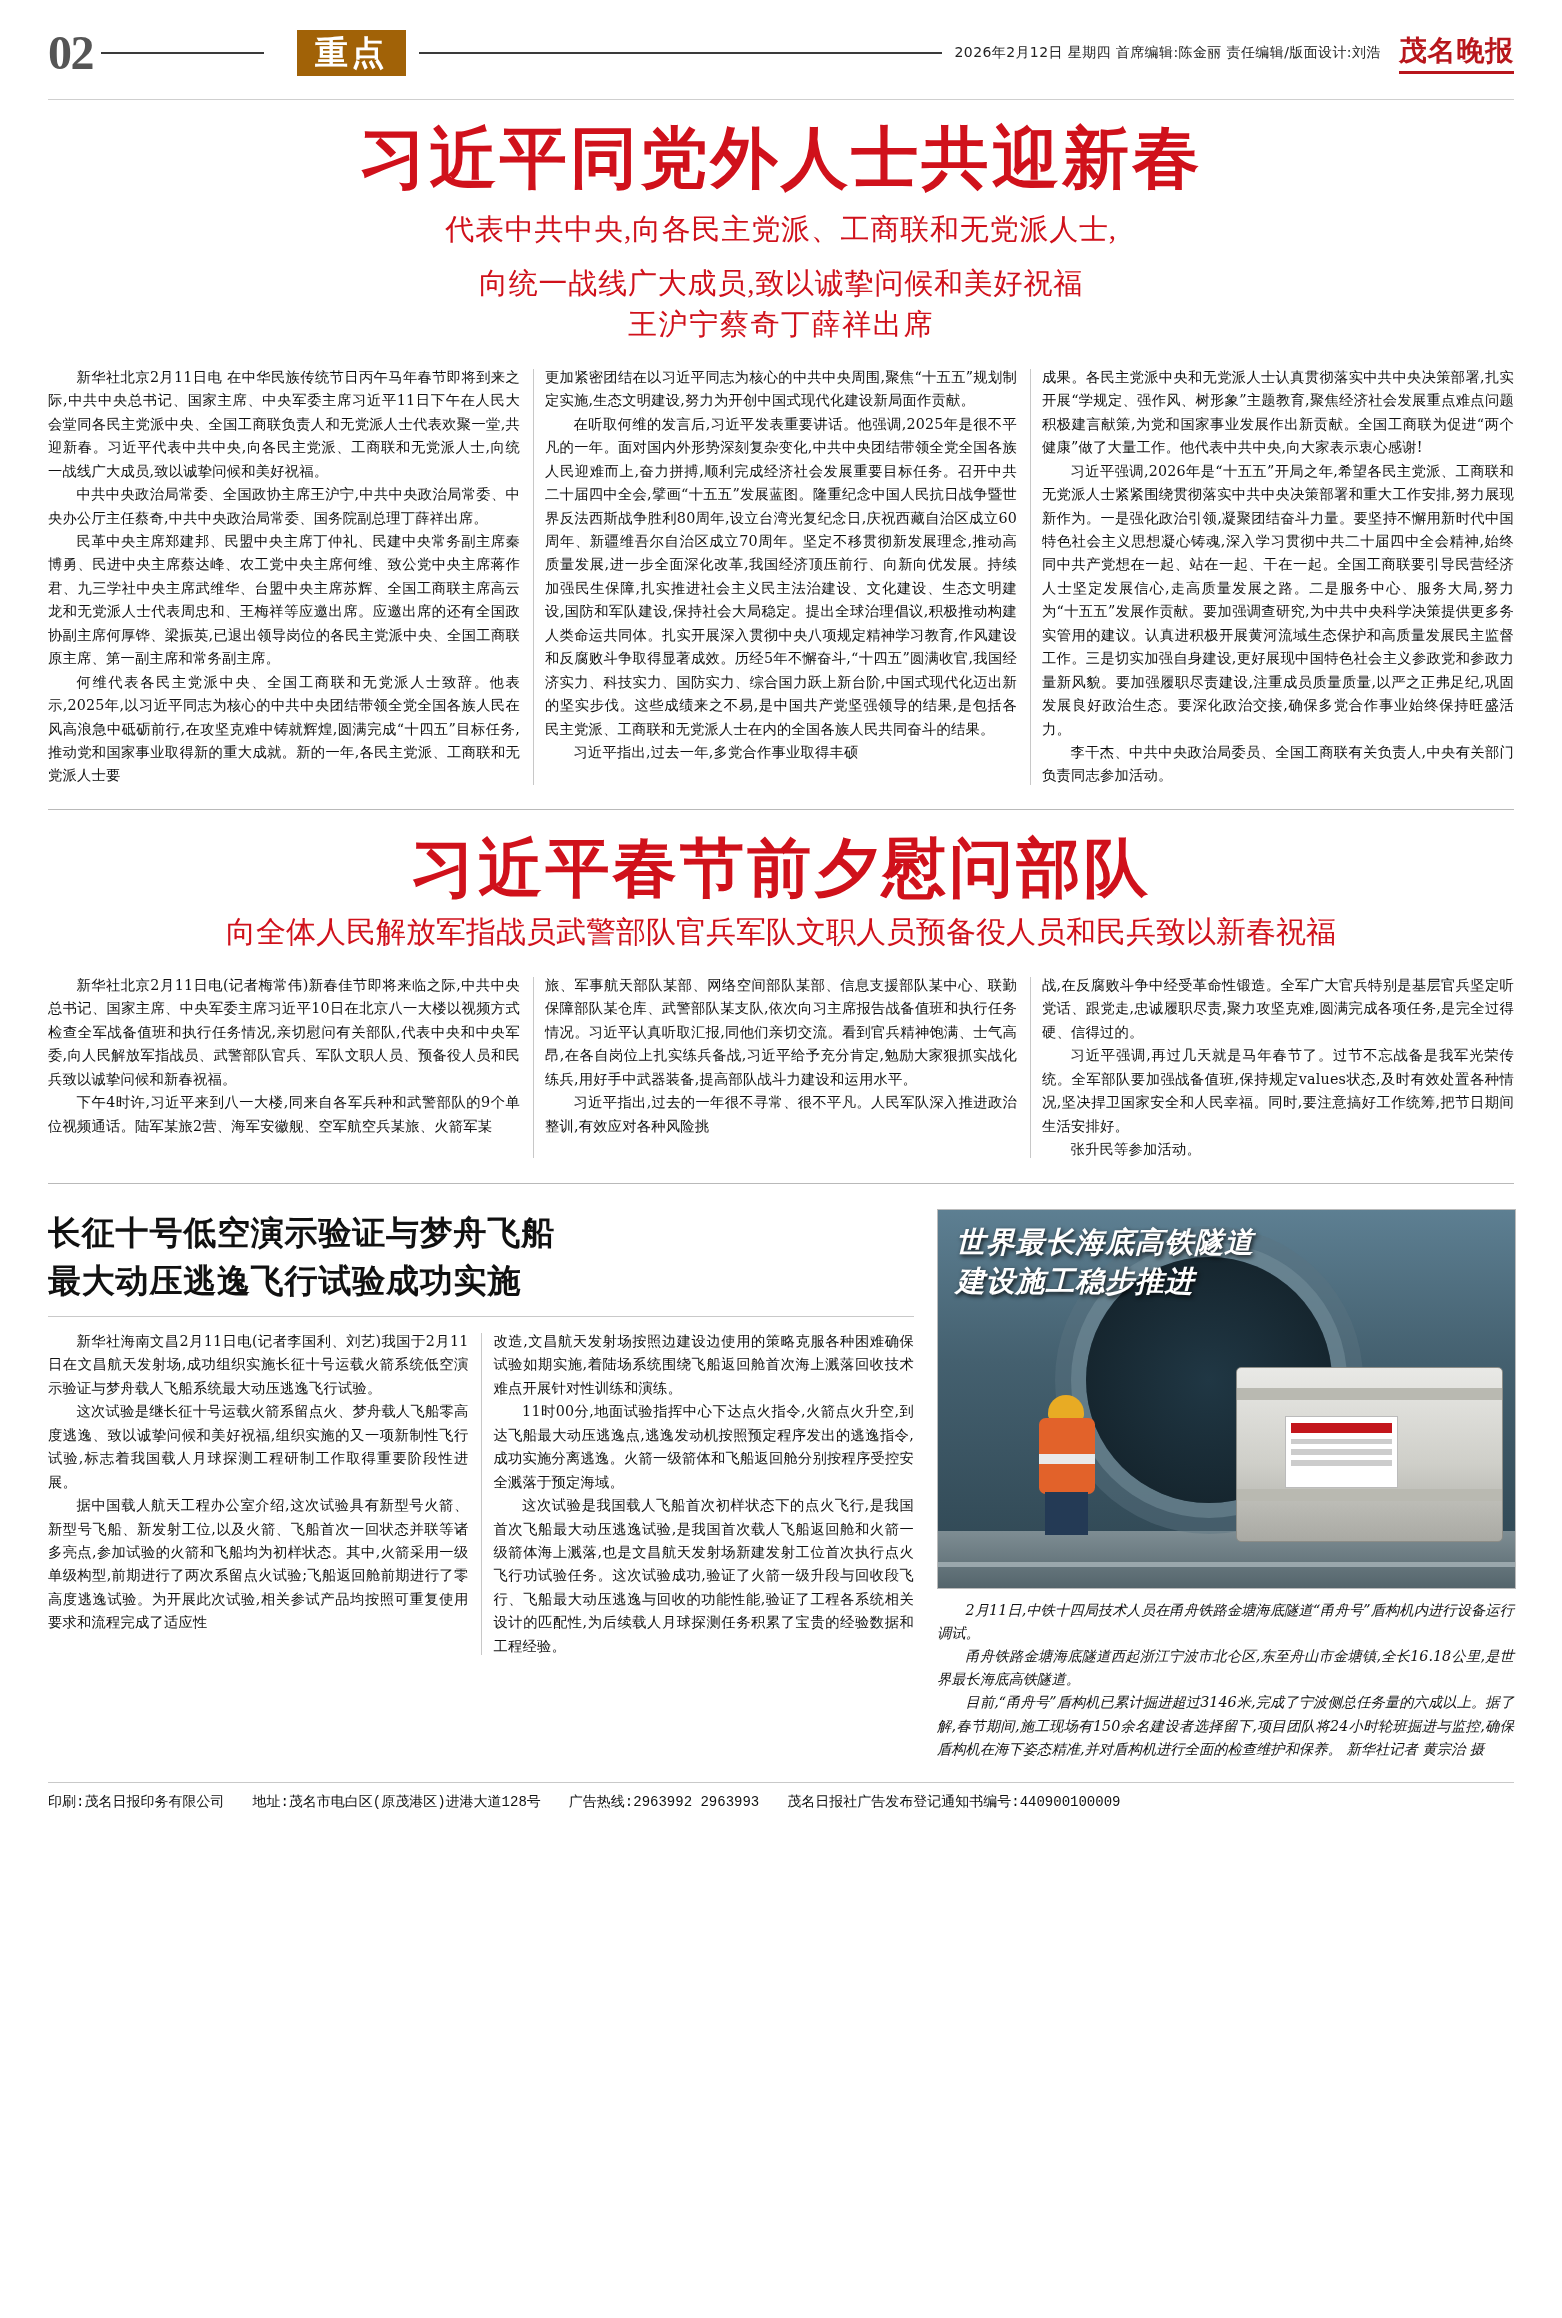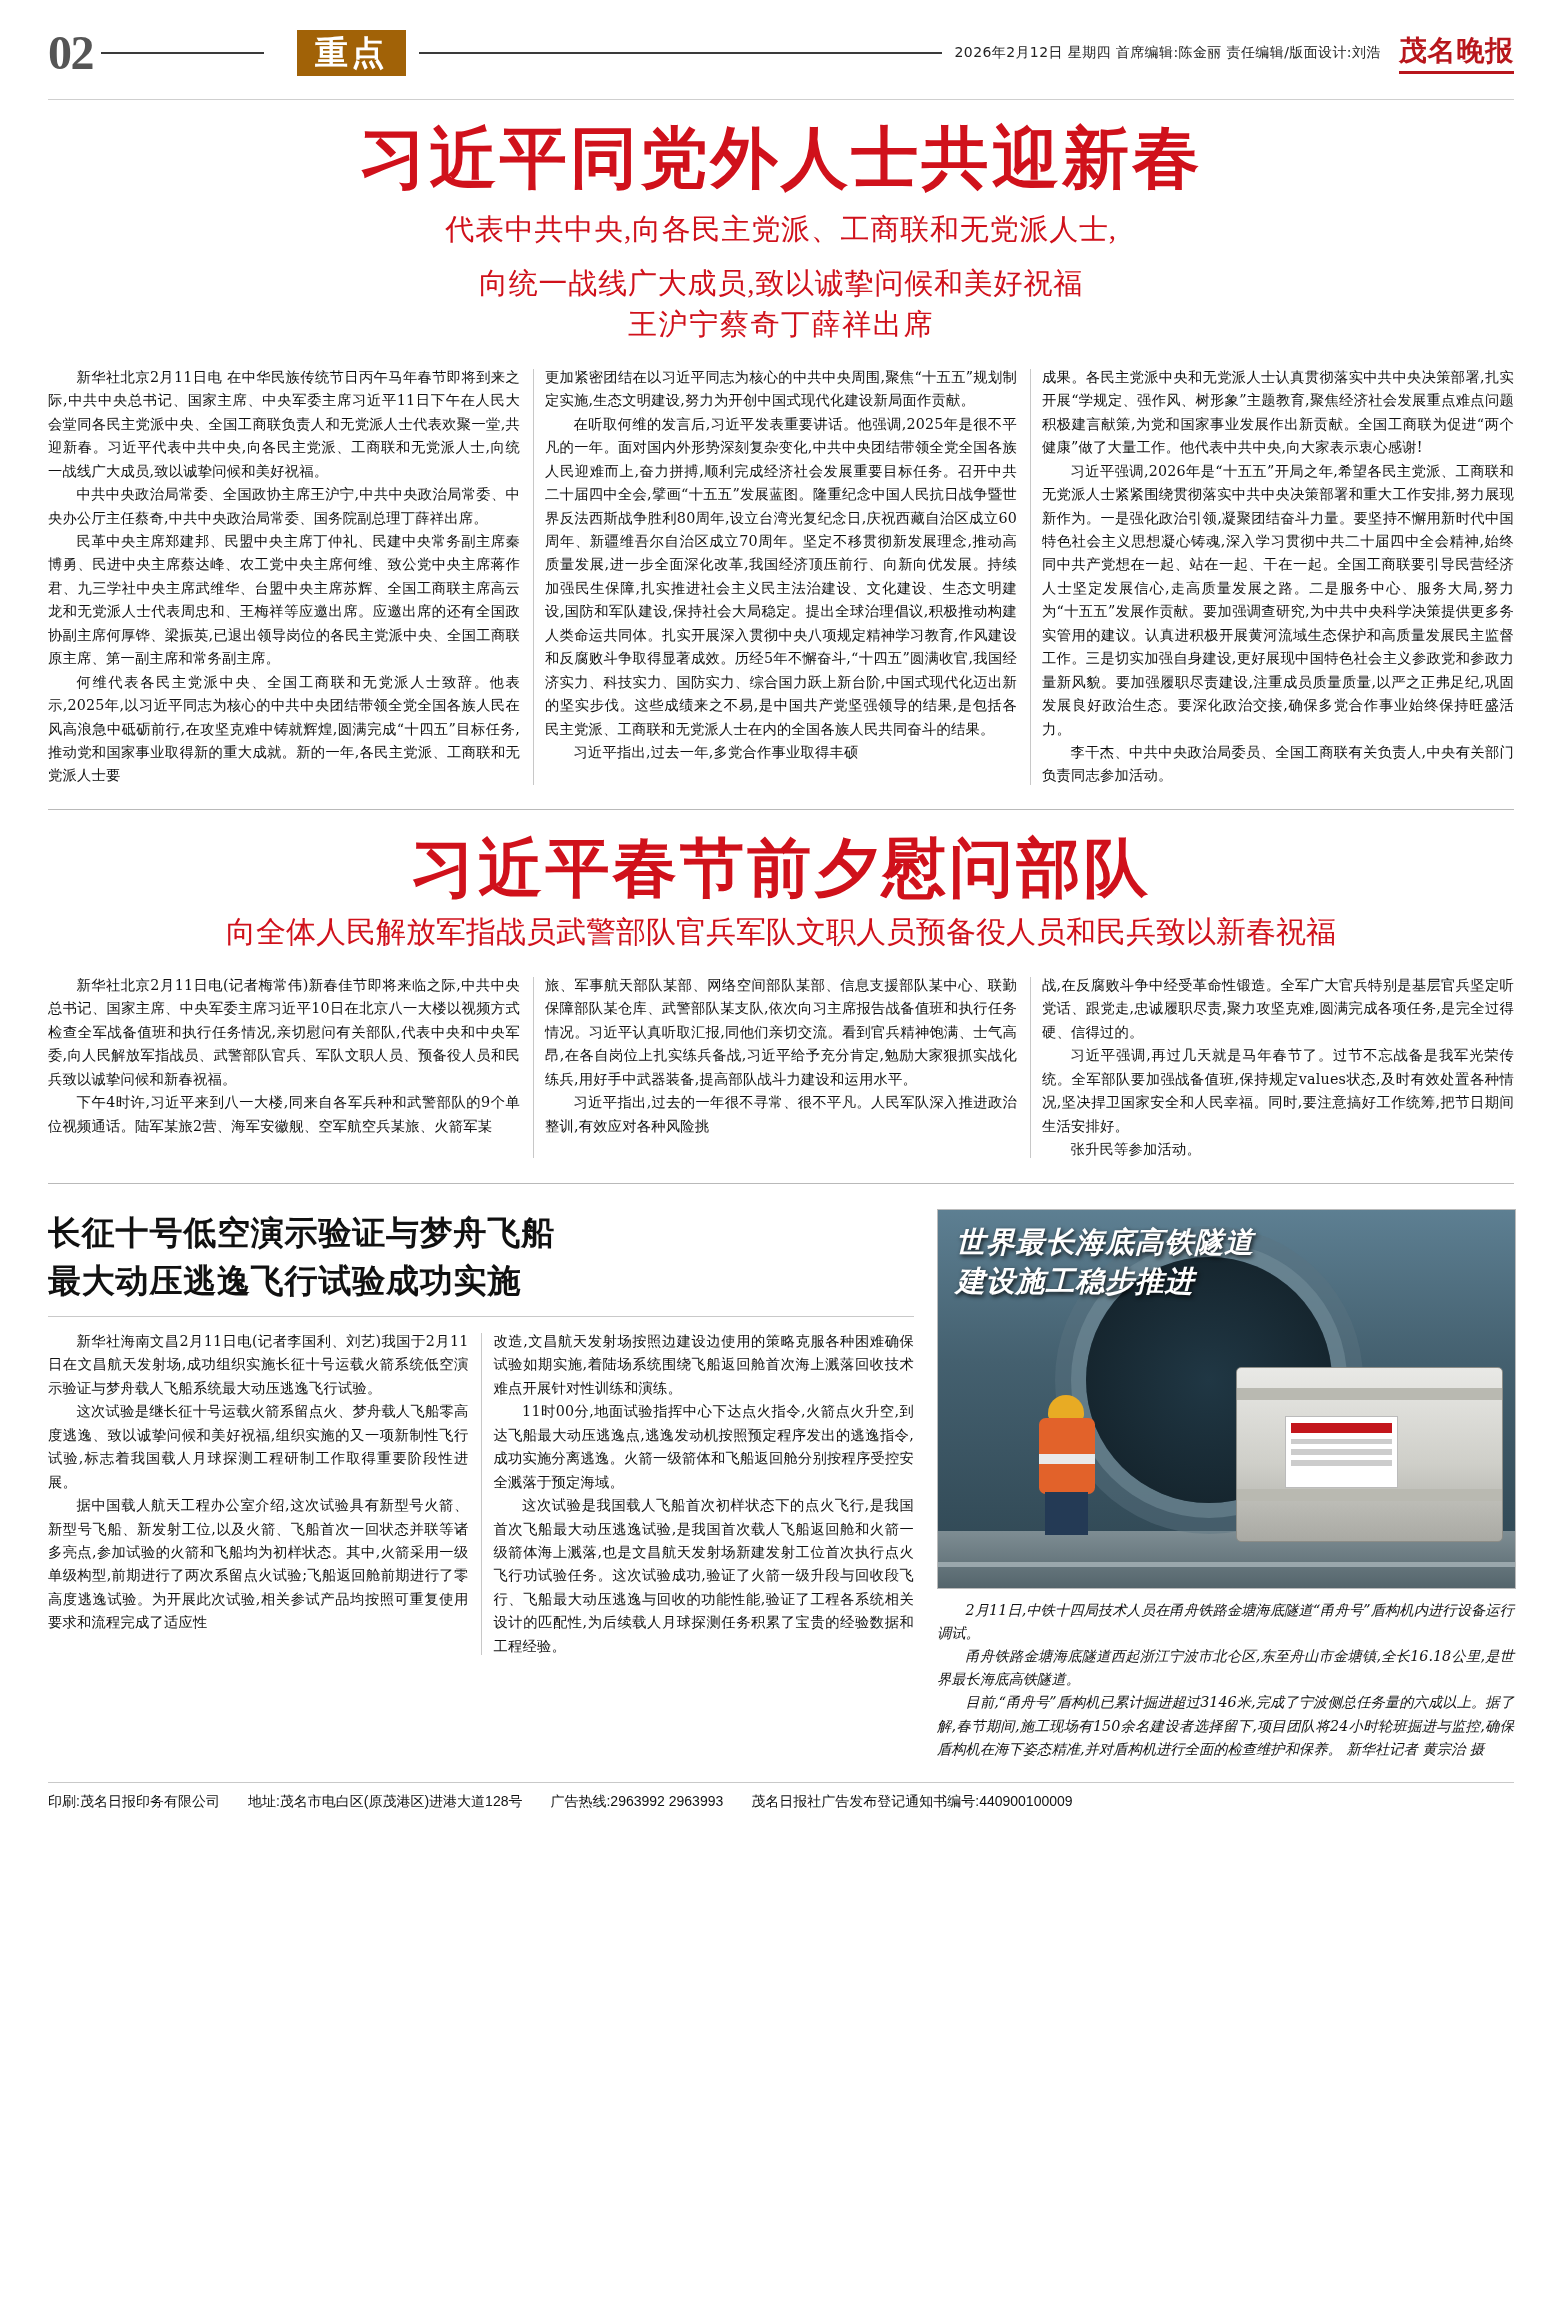--- a/index.html
+++ b/index.html
@@ -296,21 +296,21 @@
   .footer-rule{
     border-top:1.6px solid #c9c9c9;
     margin-top:21.3px;
   }
   .footer{
     display:flex;
     align-items:flex-start;
     gap:28px;
     font-size:14px;
     padding:10px 0 13px 0;
-    font-family:Liberation Sans, sans-serif;
+    font-family:Liberation Mono, monospace;
     color:#111;
   }
 </style>
 </head>
 <body>
 
 <div class="page">
 
   <div class="masthead">
     <div class="folio">02</div>

